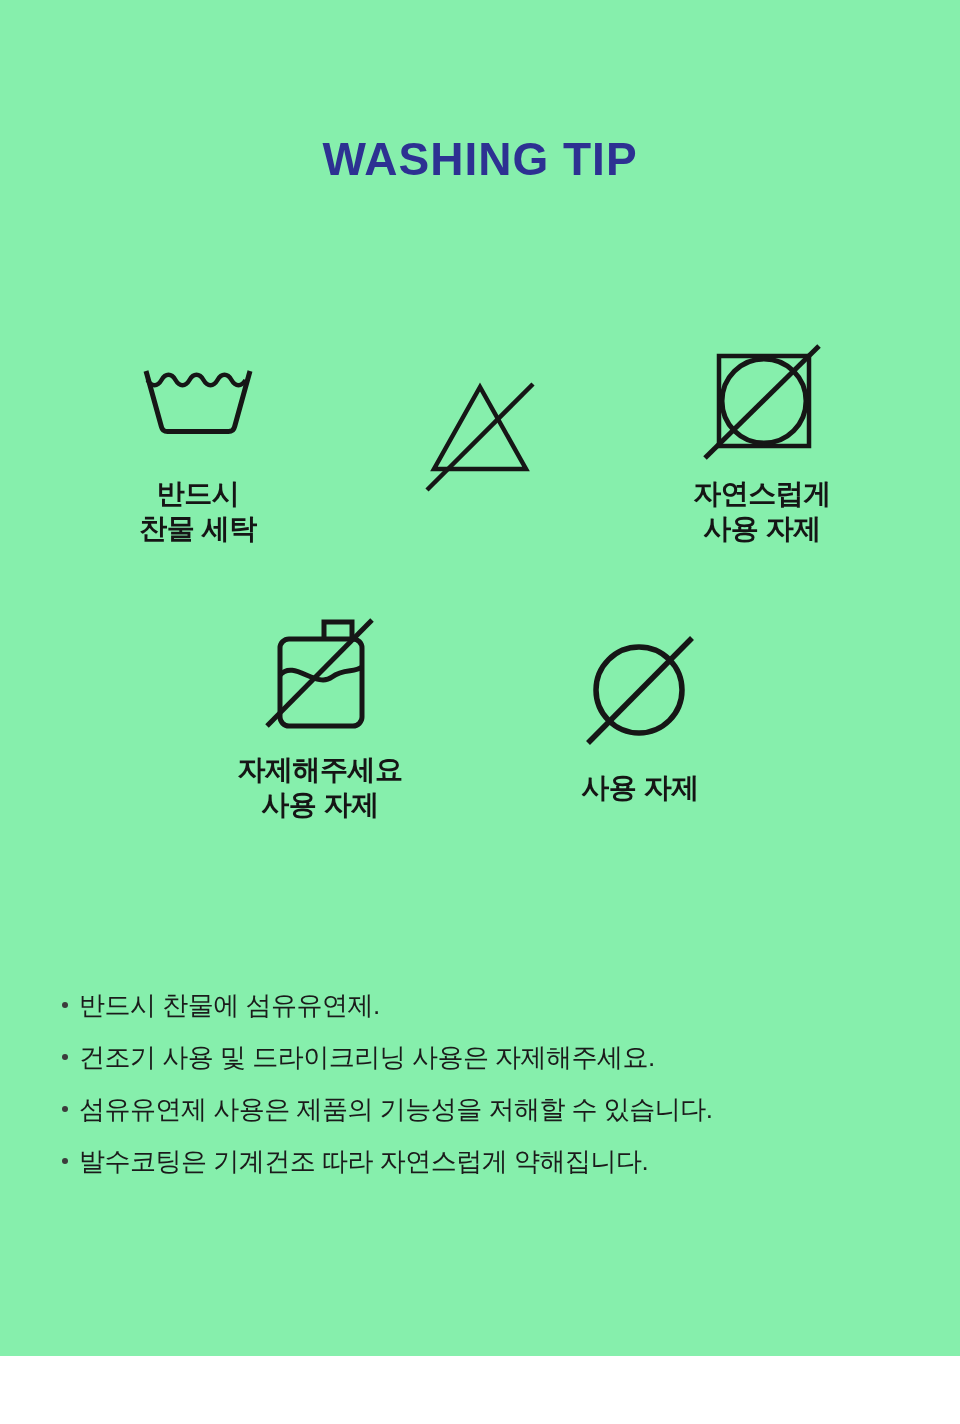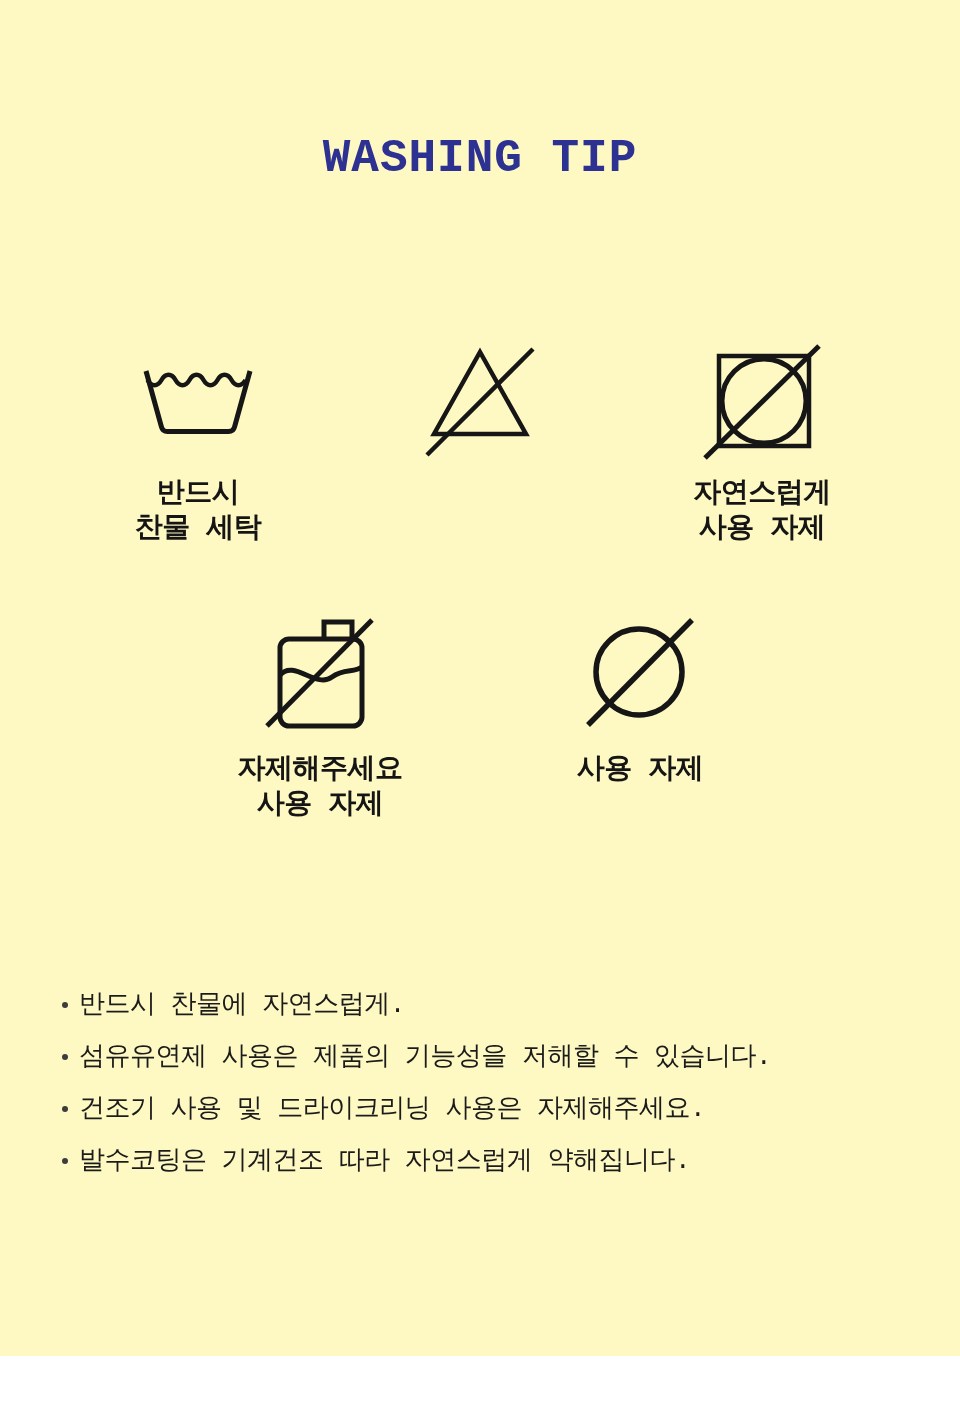--- a/index.html
+++ b/index.html
@@ -2,30 +2,30 @@
 <html><head>
 <meta charset="utf-8">
 <style>
   html,body { margin:0; padding:0; }
   body {
     width:960px; height:1424px;
     background:#ffffff;
     font-family:"Liberation Sans","DejaVu Sans",sans-serif;
     -webkit-font-smoothing:antialiased;
   }
-  .panel { width:960px; height:1356px; background:#fef9c3; overflow:hidden;font-family:Liberation Mono, monospace; }
+  .panel { width:960px; height:1356px; background:#86efac; overflow:hidden; }
 
   .title {
     margin:0; padding-top:136px;
     text-align:center;
     font-size:46px; font-weight:800; letter-spacing:1px;
     line-height:1; color:#2d3192;
   }
 
-  .row { display:flex; justify-content:center; }
+  .row { display:flex; justify-content:center;align-items:center; }
   .row1 { margin-top:160px; }
   .row2 { margin-top:60px; }
   .col { display:flex; flex-direction:column; align-items:center; }
   .row1 .col { width:282px; }
   .row2 .col { width:320px; }
   .icon-box { height:120px; display:flex; align-items:center; justify-content:center; }
   .row2 .icon-box { height:132px; }
   .icon-box svg { display:block; }
   .sym { stroke:#161616; fill:none; stroke-width:5; }
   .sym-thin { stroke:#161616; fill:none; stroke-width:4.5; }
@@ -125,21 +125,21 @@
         </svg>
       </div>
       <div class="label">
         <span>사용 자제</span>
       </div>
     </div>
 
   </div>
 
   <ul class="notes">
-    <li>반드시 찬물에 자연스럽게.</li>
+    <li>반드시 찬물에 섬유유연제.</li>
+    <li>건조기 사용 및 드라이크리닝 사용은 자제해주세요.</li>
     <li>섬유유연제 사용은 제품의 기능성을 저해할 수 있습니다.</li>
-    <li>건조기 사용 및 드라이크리닝 사용은 자제해주세요.</li>
     <li>발수코팅은 기계건조 따라 자연스럽게 약해집니다.</li>
   </ul>
 
 </div>
 
 <div class="footer-band"></div>
 
 </body></html>

